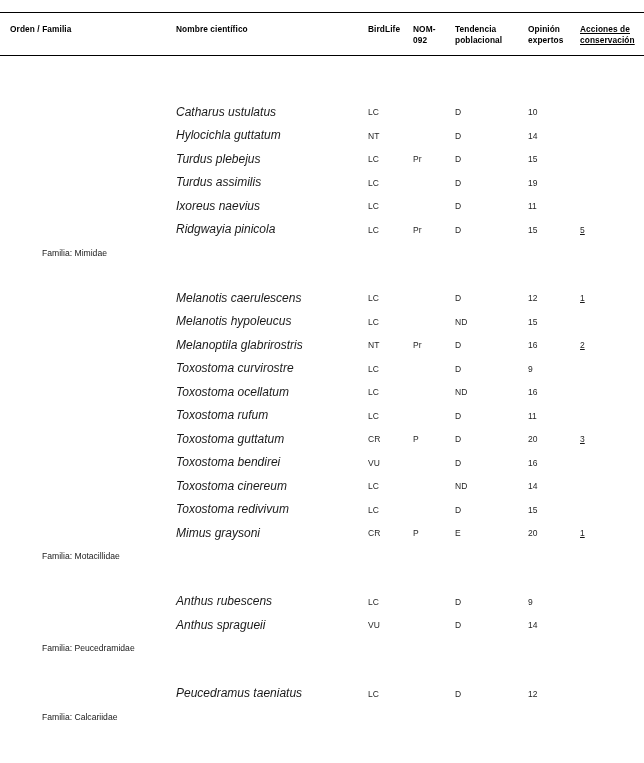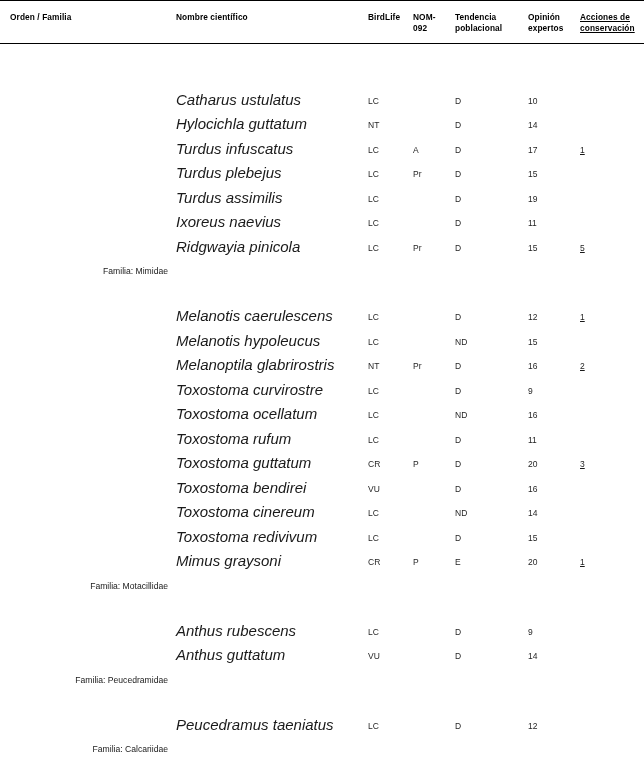--- a/index.html
+++ b/index.html
@@ -19,20 +19,21 @@
     position: relative;
     width: 644px;
     height: 763px;
     box-sizing: border-box;
   }
 
   table.species-table {
     width: 644px;
     border-collapse: collapse;
     table-layout: fixed;
+    margin-top: 12px;
   }
 
   
   .rule-top td {
     border-top: 1.6px solid #000000;
     height: 0;
     padding: 0;
     font-size: 0;
     line-height: 0;
   }
@@ -82,29 +83,28 @@
     white-space: nowrap;
   }
   tbody tr.blank-row td {
     font-size: 0;
     line-height: 22.5px;
     height: 22.5px;
   }
 
   .sci-name {
     font-style: italic;
-    font-size: 15px;
+    font-size: 12px;
     color: #1a1a1a;
   }
   .family-label {
     padding-left: 42px !important;
     font-size: 8.6px;
     color: #1a1a1a;
     white-space: nowrap;
-    text-align: right;
   }
   .val { color: #1f1f1f; font-size: 8.5px; }
 </style>
 </head>
 <body>
 
 <div class="page">
   <table class="species-table">
     <colgroup>
       <col style="width:168px">
@@ -172,29 +172,20 @@
           <td class="c-orden"></td>
           <td class="c-nombre"><span class="sci-name">Hylocichla guttatum</span></td>
           <td class="c-birdlife"><span class="val">NT</span></td>
           <td class="c-nom"></td>
           <td class="c-tend"><span class="val">D</span></td>
           <td class="c-opin"><span class="val">14</span></td>
           <td class="c-acc"></td>
         </tr>
         <tr class="data-row">
           <td class="c-orden"></td>
-          <td class="c-nombre"><span class="sci-name">Turdus infuscatus</span></td>
-          <td class="c-birdlife"><span class="val">LC</span></td>
-          <td class="c-nom"><span class="val">A</span></td>
-          <td class="c-tend"><span class="val">D</span></td>
-          <td class="c-opin"><span class="val">17</span></td>
-          <td class="c-acc"><span class="val">1</span></td>
-        </tr>
-        <tr class="data-row">
-          <td class="c-orden"></td>
           <td class="c-nombre"><span class="sci-name">Turdus plebejus</span></td>
           <td class="c-birdlife"><span class="val">LC</span></td>
           <td class="c-nom"><span class="val">Pr</span></td>
           <td class="c-tend"><span class="val">D</span></td>
           <td class="c-opin"><span class="val">15</span></td>
           <td class="c-acc"></td>
         </tr>
         <tr class="data-row">
           <td class="c-orden"></td>
           <td class="c-nombre"><span class="sci-name">Turdus assimilis</span></td>
@@ -349,21 +340,21 @@
           <td class="c-orden"></td>
           <td class="c-nombre"><span class="sci-name">Anthus rubescens</span></td>
           <td class="c-birdlife"><span class="val">LC</span></td>
           <td class="c-nom"></td>
           <td class="c-tend"><span class="val">D</span></td>
           <td class="c-opin"><span class="val">9</span></td>
           <td class="c-acc"></td>
         </tr>
         <tr class="data-row">
           <td class="c-orden"></td>
-          <td class="c-nombre"><span class="sci-name">Anthus guttatum</span></td>
+          <td class="c-nombre"><span class="sci-name">Anthus spragueii</span></td>
           <td class="c-birdlife"><span class="val">VU</span></td>
           <td class="c-nom"></td>
           <td class="c-tend"><span class="val">D</span></td>
           <td class="c-opin"><span class="val">14</span></td>
           <td class="c-acc"></td>
         </tr>
         <tr class="family-row">
           <td class="c-orden family-label">Familia: Peucedramidae</td>
           <td></td>
           <td></td>

